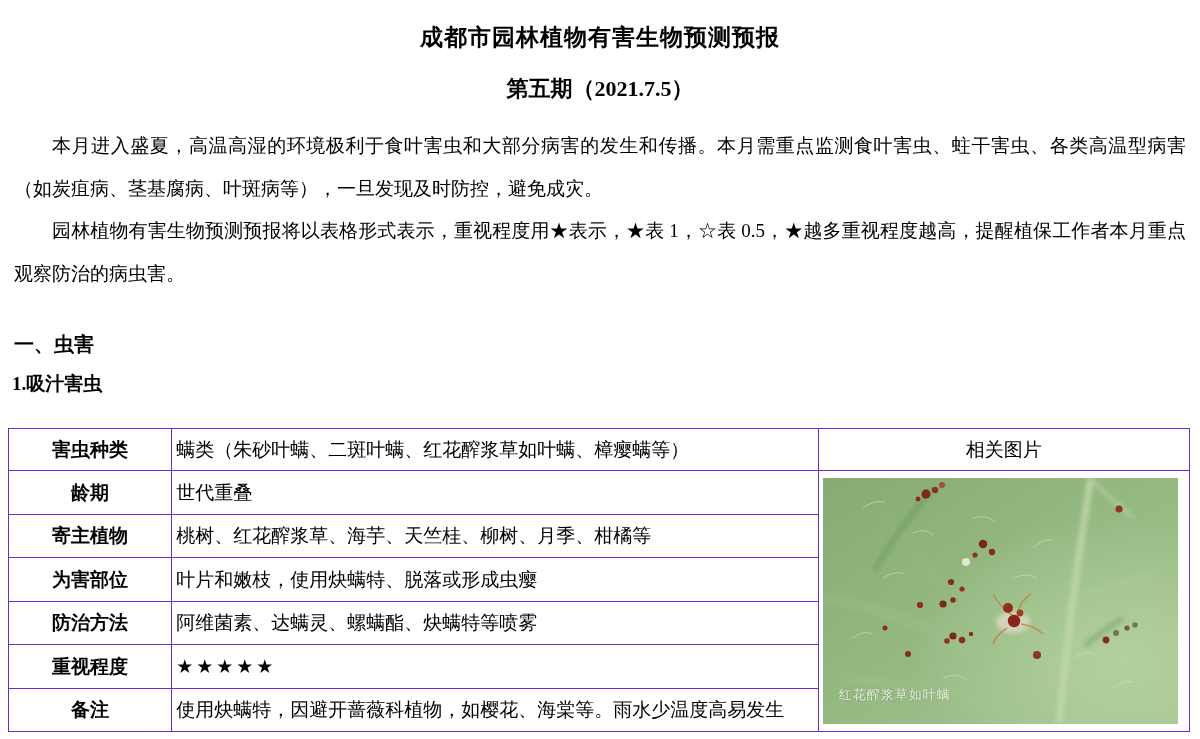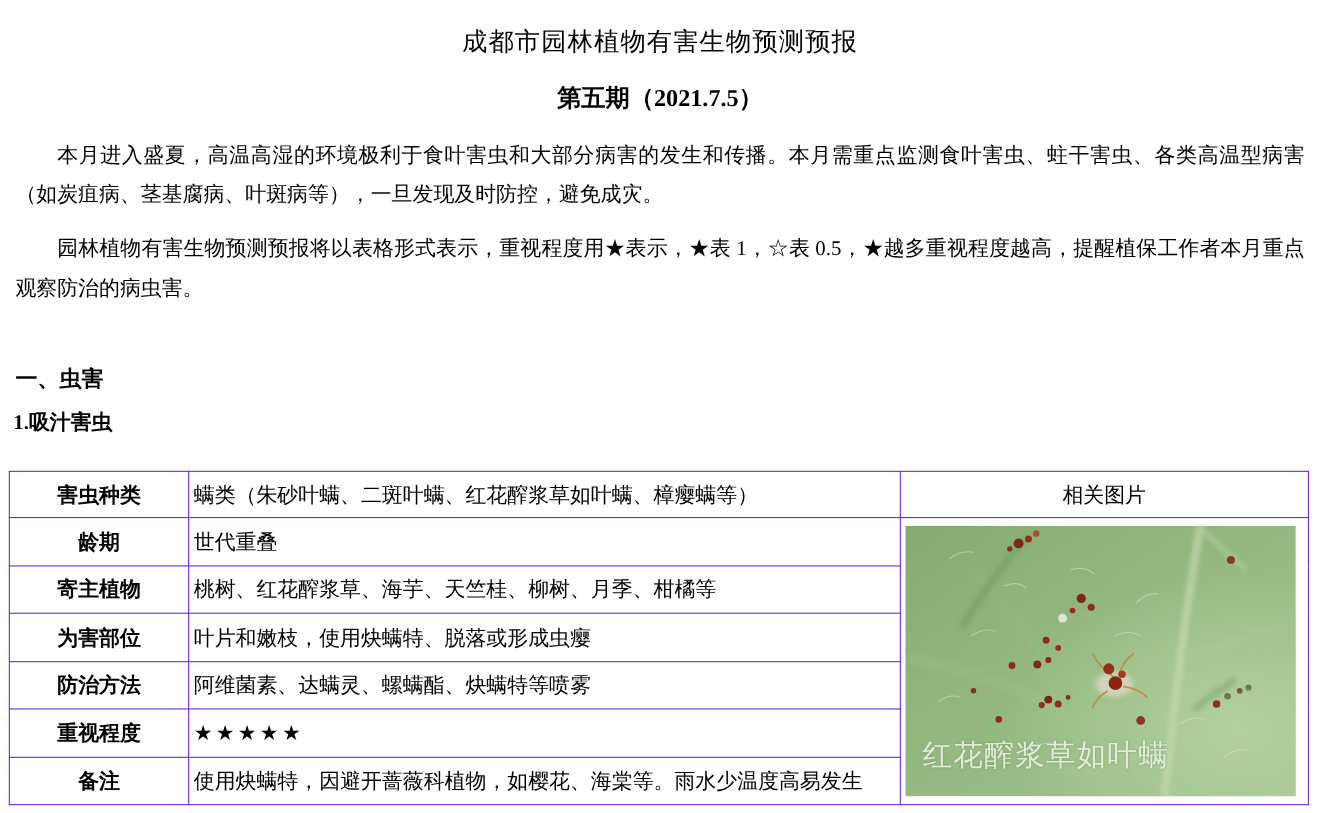--- a/index.html
+++ b/index.html
@@ -7,30 +7,30 @@
     width: 1200px; height: 739px;
     background: #ffffff;
     font-family: "Liberation Serif", "DejaVu Serif", serif;
     color: #000;
     overflow: hidden;
   }
   .page { position: relative; width: 1200px; height: 739px; }
 
   .doc-title {
     position: absolute; top: 22px; left: 0; width: 100%;
-    text-align: center; font-size: 23px; font-weight: normal;
+    text-align: center; font-size: 23px; font-weight: bold;
     letter-spacing: 1px;
   }
   .doc-issue {
     position: absolute; top: 74px; left: 0; width: 100%;
     text-align: center; font-size: 22px; font-weight: bold;
   }
   .para {
     position: absolute; left: 14px; width: 1172px;
-    font-size: 19px; line-height: 36px;
+    font-size: 19px; line-height: 43px;
     text-indent: 38px; text-align: justify;
   }
   .para1 { top: 124px; }
   .para2 { top: 209px; }
 
   .h-section {
     position: absolute; left: 14px; top: 331px;
     font-size: 20px; font-weight: bold;
   }
   .h-sub {
@@ -52,21 +52,21 @@
   td.lbl { width: 163px; text-align: center; font-weight: bold; }
   td.val { width: 646px; padding-left: 13px; }
   td.imghead { width: 371px; text-align: center; font-weight: normal; }
   td.photo-cell { vertical-align: top; padding: 11px 0 0 11px; }
   .stars { font-size: 24px; letter-spacing: 3px; }
 
   .photo-wrap { position: relative; width: 355px; height: 246px; }
   .photo-wrap svg { display: block; }
   .photo-caption {
     position: absolute; left: 16px; bottom: 20px;
-    font-size: 27px; color: #e3ebd8;
+    font-size: 13px; color: #e3ebd8;
     text-shadow: 0 0 2px rgba(90,120,80,.6);
     letter-spacing: 1px;
   }
 </style>
 </head>
 <body>
 
 <div class="page">
 
   <div class="doc-title">成都市园林植物有害生物预测预报</div>

